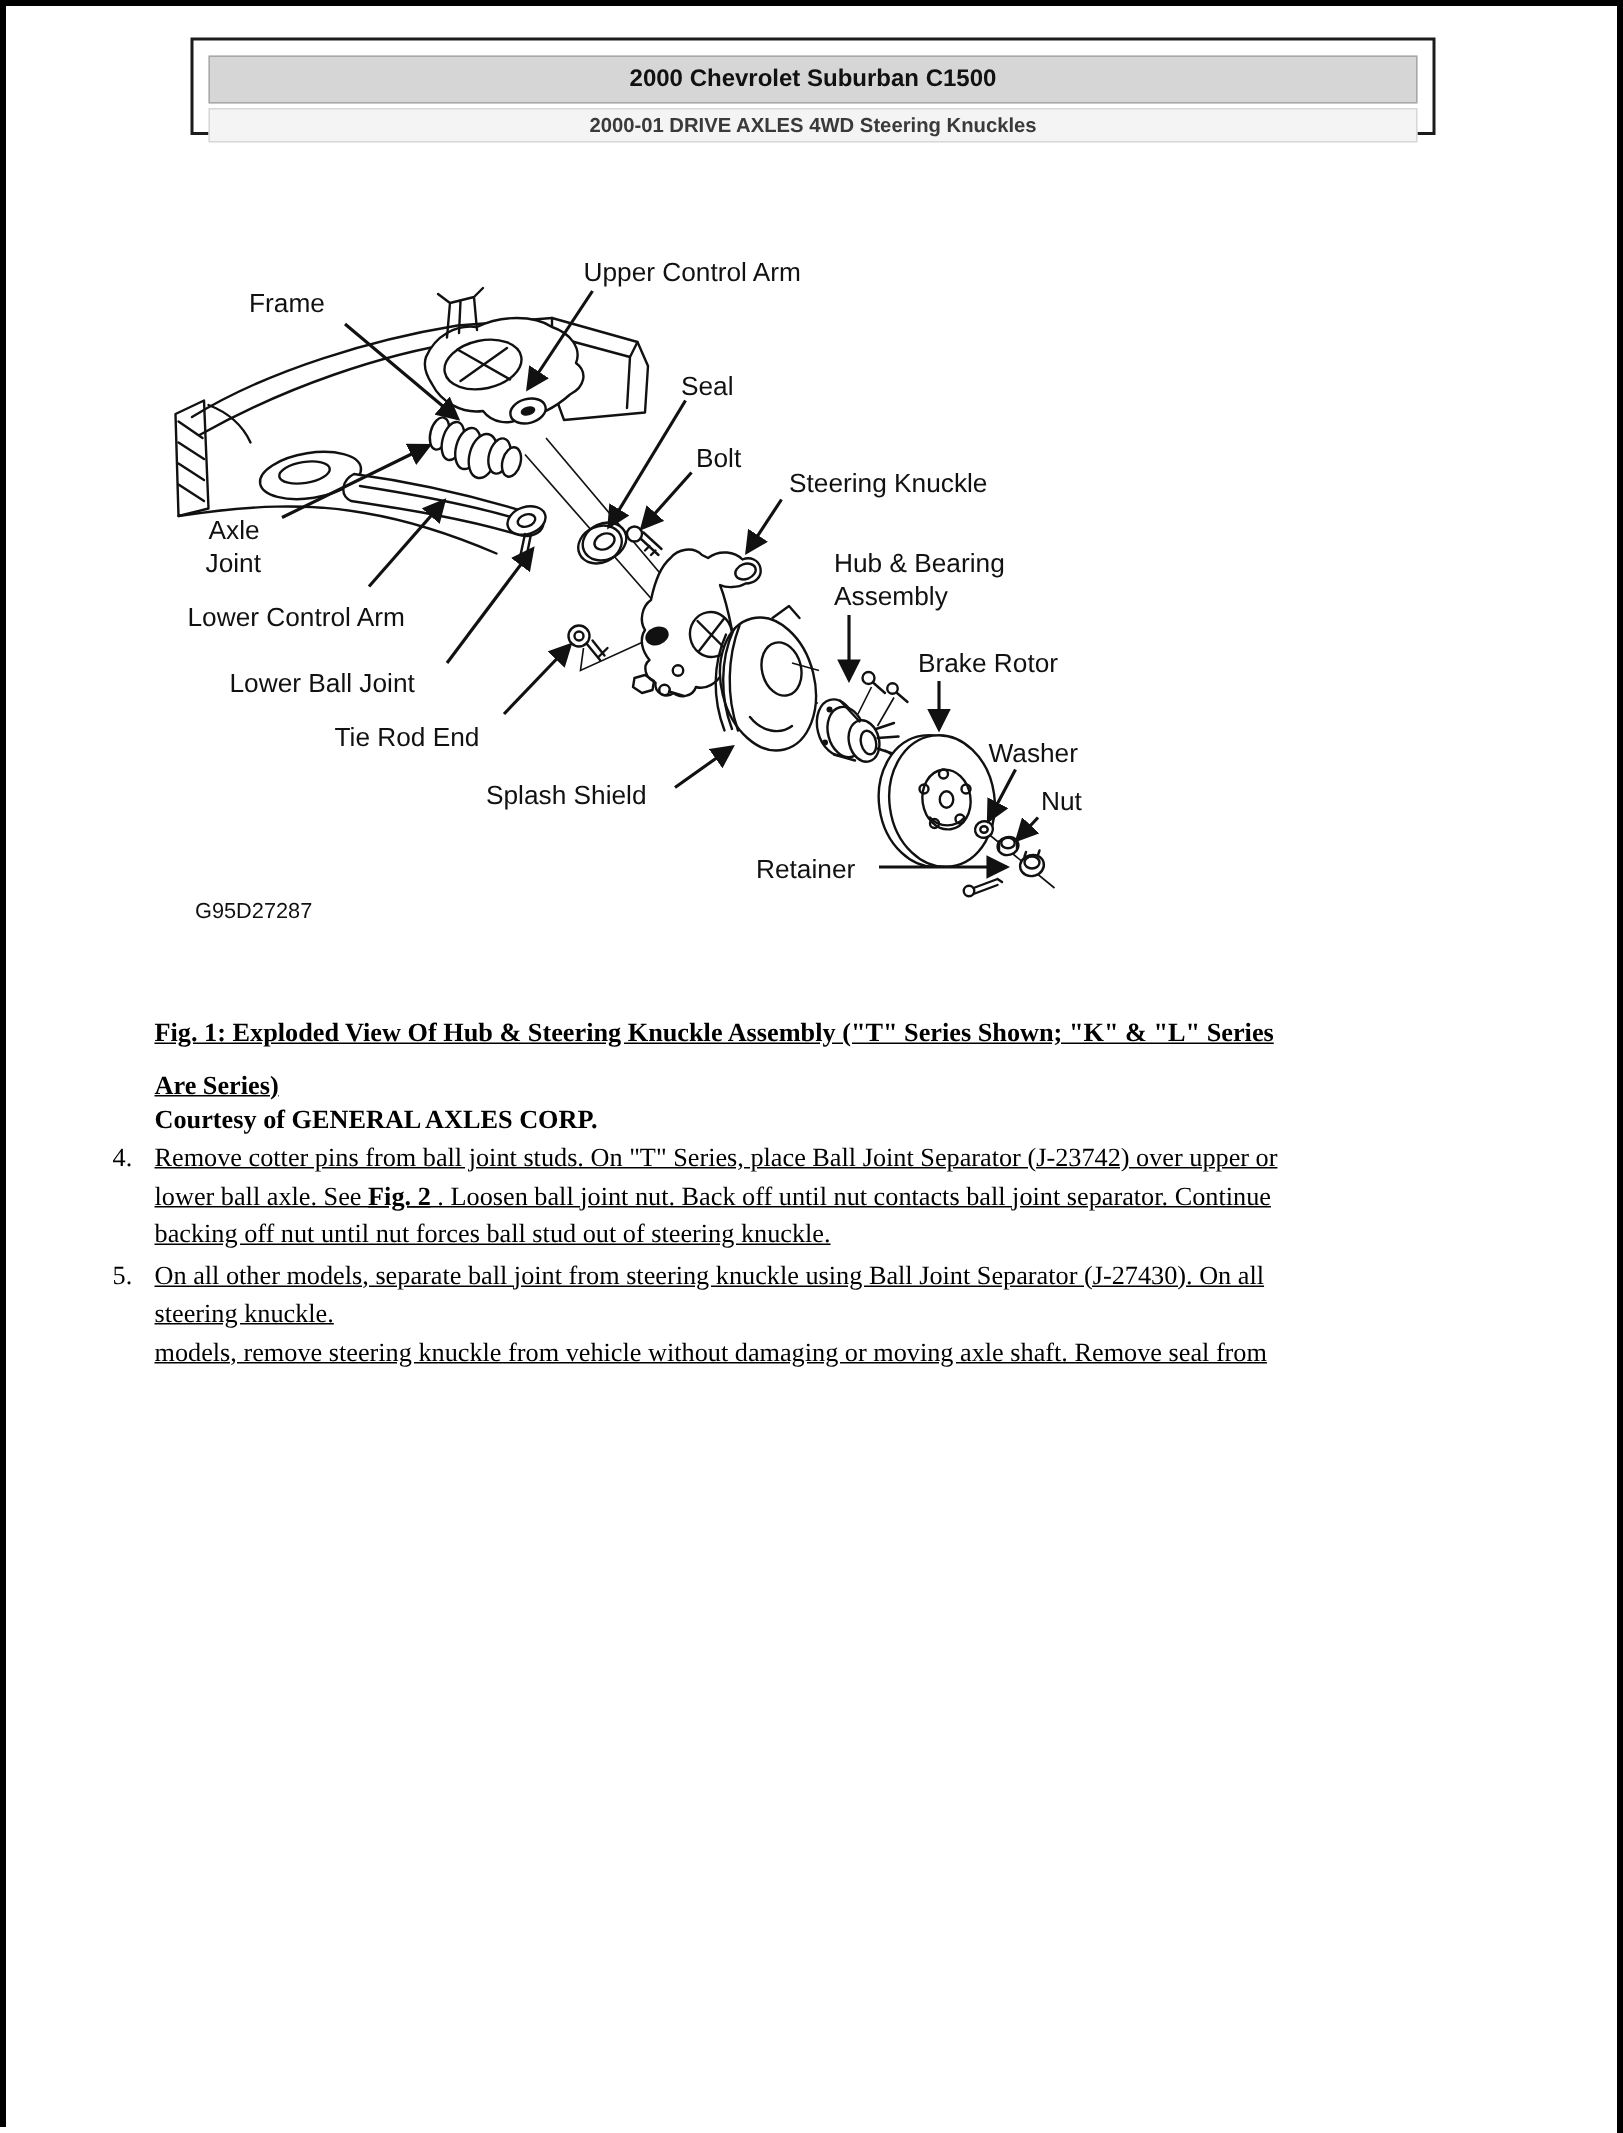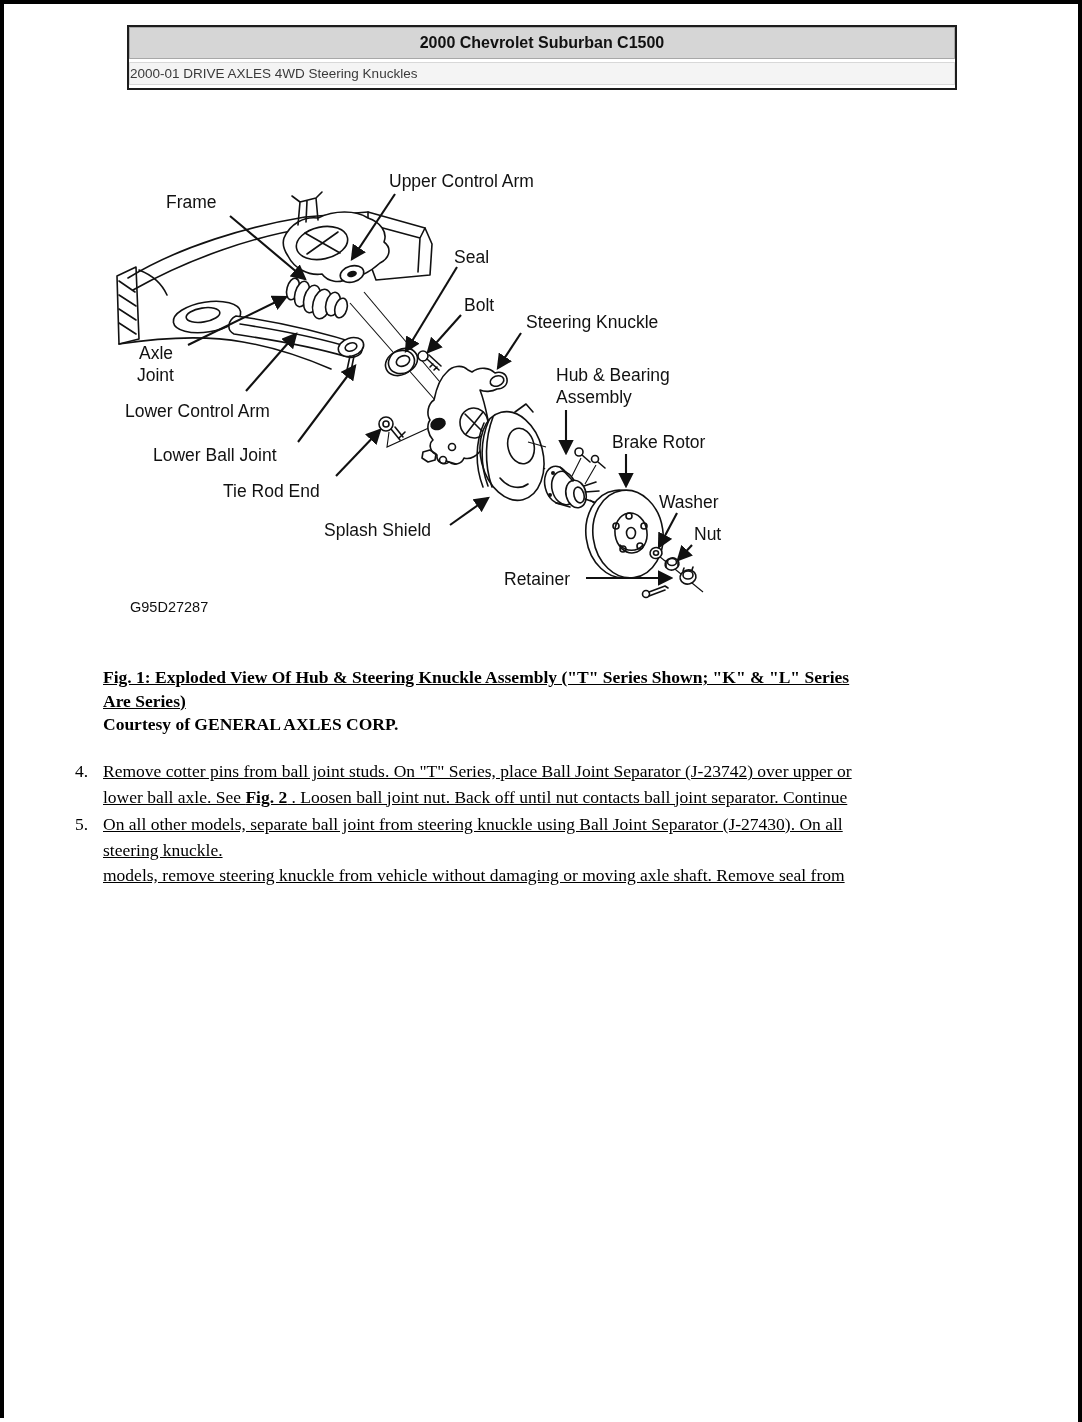--- a/index.html
+++ b/index.html
@@ -5,43 +5,43 @@
   html,body{margin:0;padding:0;background:#ffffff;}
   body{width:1082px;height:1422px;position:relative;overflow:hidden;
        font-family:"Liberation Serif",serif;color:#000;}
   .edge{position:absolute;background:#000;}
   #edge-left{left:0;top:0;width:4px;height:1418px;}
   #edge-top{left:0;top:0;width:1082px;height:4px;}
   #edge-right{left:1078px;top:0;width:4px;height:1422px;}
 
   
   .header-box{position:absolute;left:127px;top:25px;width:830px;height:65px;
-    box-sizing:border-box;border:2px solid #1c1c1c;background:#fff;padding:0;
+    box-sizing:border-box;border:2px solid #1c1c1c;background:#fff;padding:10px;
     font-family:"Liberation Sans",sans-serif;}
   .header-row1{height:30px;line-height:30px;text-align:center;background:#d6d6d6;
     border:1px solid #a8a8a8;font-size:16px;font-weight:bold;color:#111;}
-  .header-row2{height:21px;line-height:21px;text-align:left;background:#f4f4f4;
-    border:1px solid #d8d8d8;margin-top:3px;font-size:13.5px;color:#3a3a3a;}
+  .header-row2{height:21px;line-height:21px;text-align:center;background:#f4f4f4;
+    border:1px solid #d8d8d8;margin-top:3px;font-size:13.5px;color:#3a3a3a;font-weight:bold;}
 
   
   #diagram{position:absolute;left:100px;top:148px;}
   #diagram text{font-family:"Liberation Sans",sans-serif;font-size:17.5px;fill:#111;
     stroke:none;}
   #diagram text.small{font-size:14.5px;}
   .ln{stroke:#111;fill:none;stroke-width:1.6;stroke-linecap:round;stroke-linejoin:round;}
   .thin{stroke:#111;fill:none;stroke-width:1.1;}
   .dash{stroke:#111;fill:none;stroke-width:1.2;stroke-dasharray:5,4;}
   .arrow{stroke:#111;fill:none;stroke-width:2.1;}
   .dk{fill:#111;stroke:none;}
   .wh{fill:#fff;}
 
   
   .caption{position:absolute;left:103px;top:666px;width:930px;
     font-size:17.5px;font-weight:bold;line-height:23.5px;}
-  .caption .ul{text-decoration:underline;}
+  .caption .ul{text-decoration:underline;margin-top:11px;}
   .caption div{white-space:nowrap;}
 
   
   .steps{position:absolute;left:75px;top:759px;width:960px;font-size:17.5px;
     line-height:25.5px;}
   .step{display:flex;}
   .step + .step{margin-top:2px;}
   .step .num{width:28px;flex:0 0 28px;}
   .step .lines div{white-space:nowrap;text-decoration:underline;}
   .fig-link{font-weight:bold;text-decoration:underline;cursor:pointer;margin-top:28px;}
@@ -245,20 +245,21 @@
   <div class="ul">Are Series)</div>
   <div>Courtesy of GENERAL AXLES CORP.</div>
 </div>
 
 <div class="steps">
   <div class="step">
     <span class="num">4.</span>
     <div class="lines">
       <div>Remove cotter pins from ball joint studs. On "T" Series, place Ball Joint Separator (J-23742) over upper or</div>
       <div><span>lower ball axle. See </span><span class="fig-link">Fig. 2</span><span> . Loosen ball joint nut. Back off until nut contacts ball joint separator. Continue</span></div>
+      <div>backing off nut until nut forces ball stud out of steering knuckle.</div>
     </div>
   </div>
   <div class="step">
     <span class="num">5.</span>
     <div class="lines">
       <div>On all other models, separate ball joint from steering knuckle using Ball Joint Separator (J-27430). On all</div>
       <div>steering knuckle.</div>
       <div>models, remove steering knuckle from vehicle without damaging or moving axle shaft. Remove seal from</div>
     </div>
   </div>

